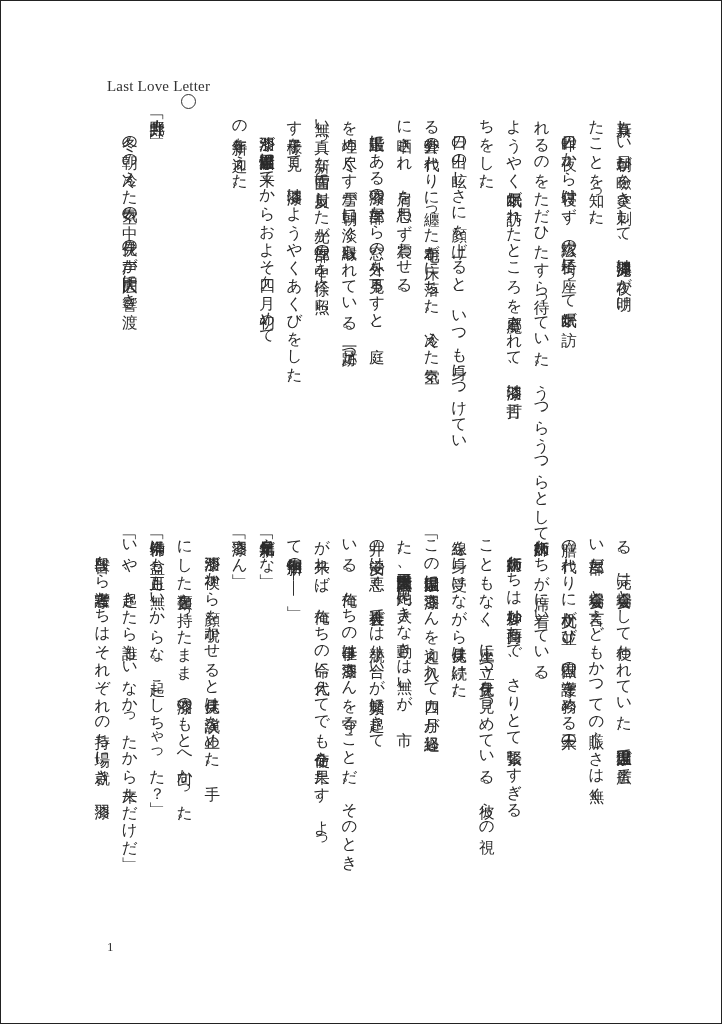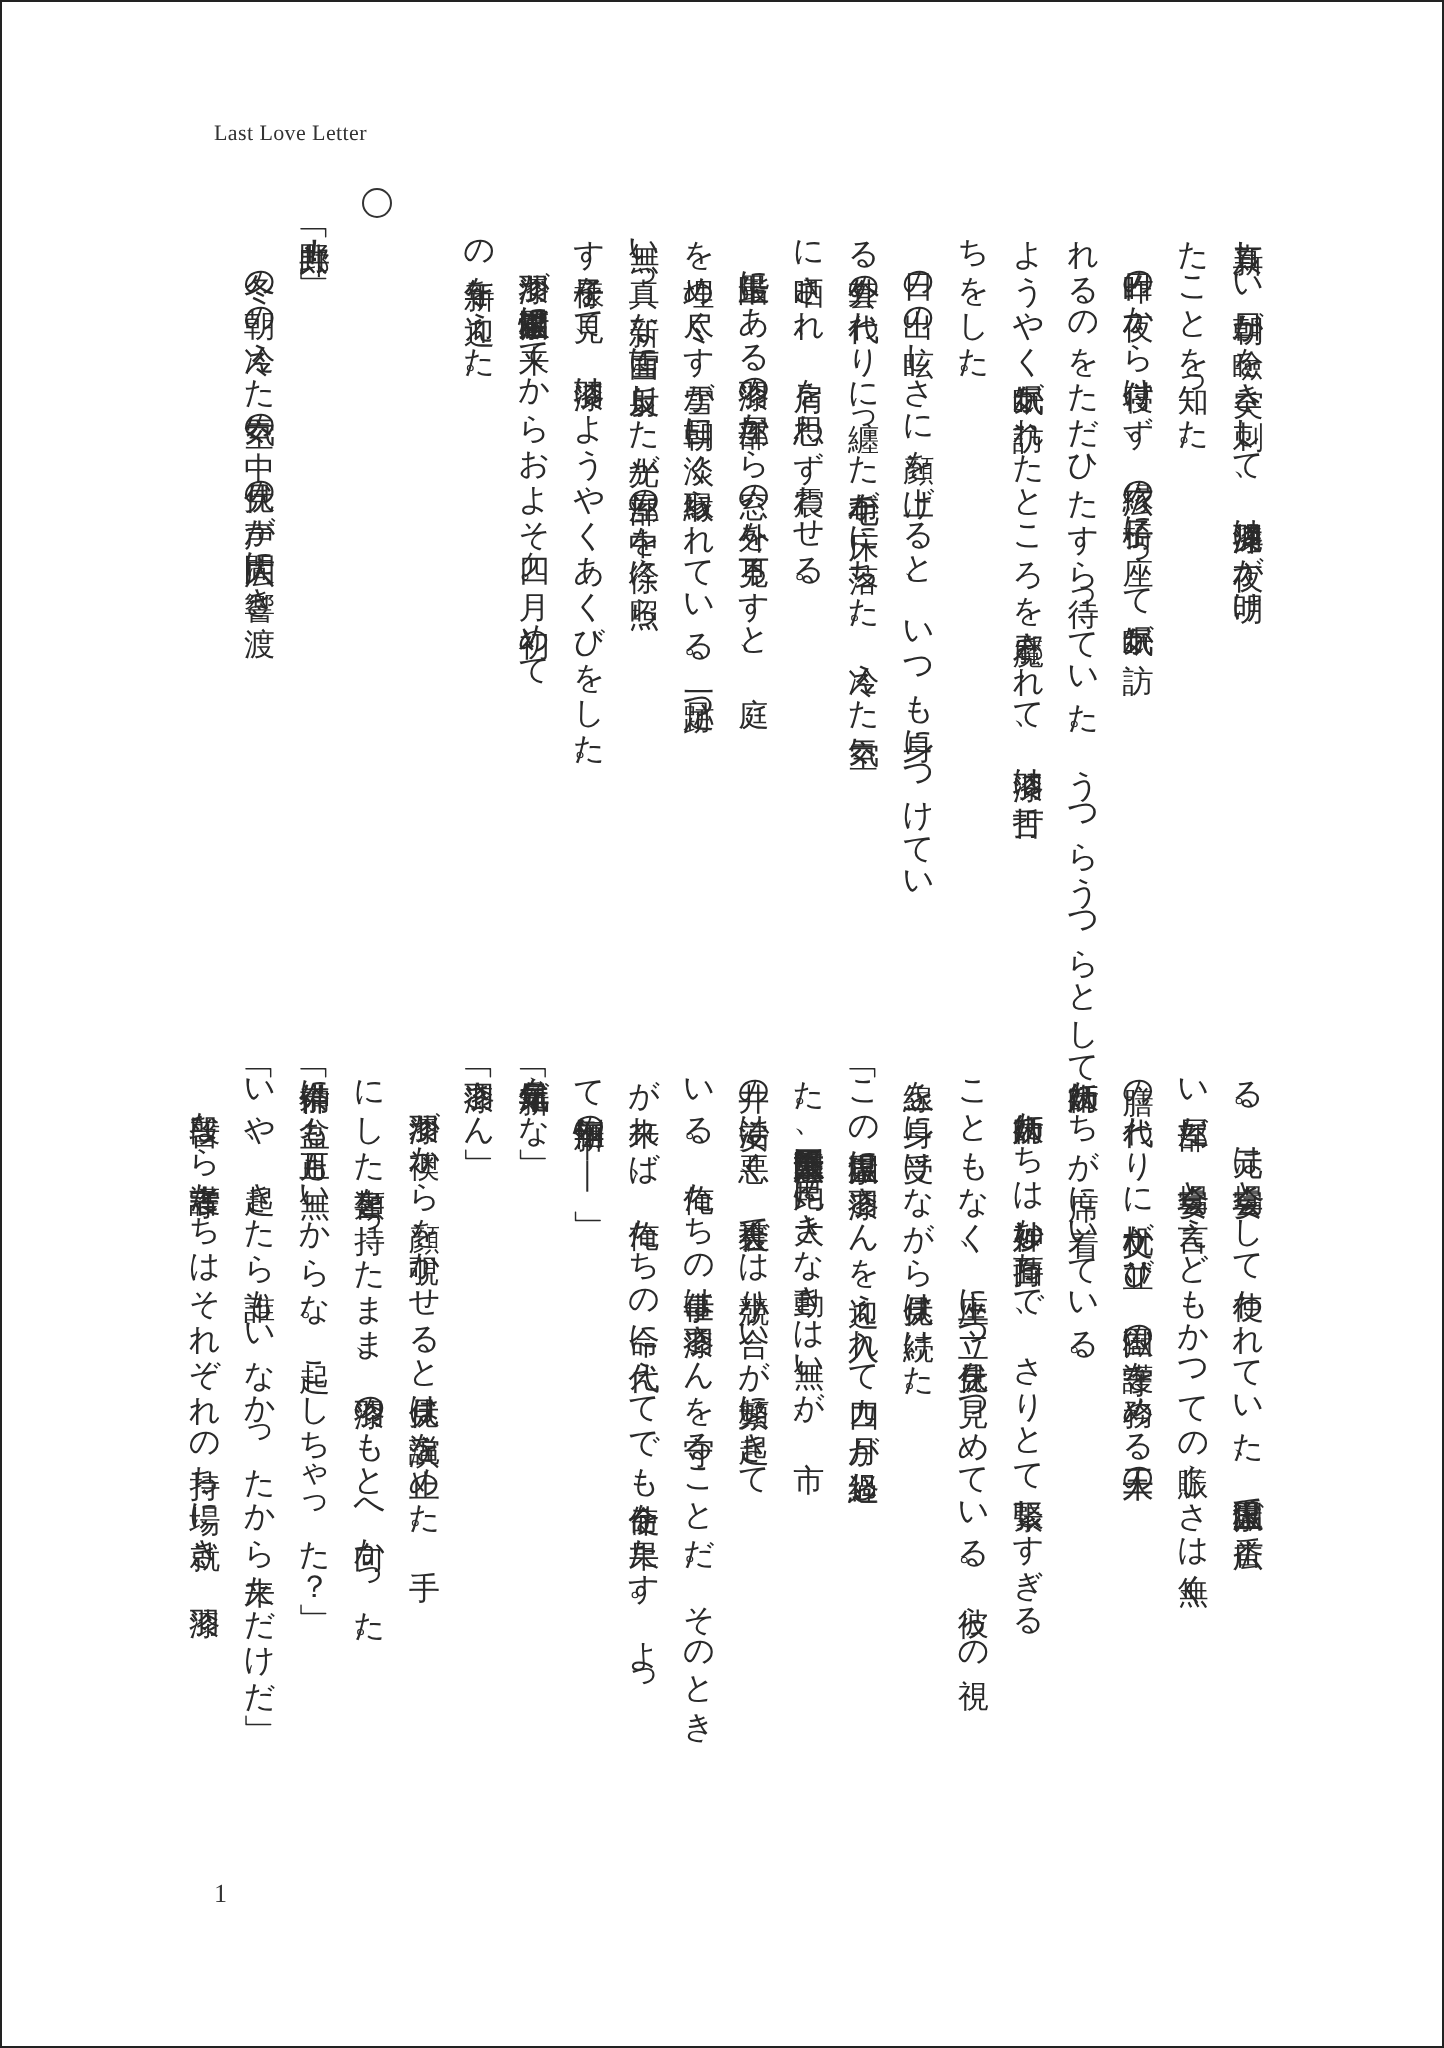--- a/index.html
+++ b/index.html
@@ -2,23 +2,23 @@
 <html><head>
 <meta charset="utf-8">
 <style>
   html, body { margin: 0; padding: 0; background: #ffffff; }
   body { width: 722px; height: 1024px; position: relative; overflow: hidden; }
   .page {
     position: absolute; left: 0; top: 0; width: 720px; height: 1022px;
     border: 1px solid #222; background: #fff;
   }
   .running-title {
-    position: absolute; left: 106px; top: 60px;
+    position: absolute; left: 106px; top: 77px;
     font-family: "Liberation Serif", "DejaVu Serif", serif;
-    font-size: 11px; color: #333; letter-spacing: 0.2px;
+    font-size: 15px; color: #333; letter-spacing: 0.2px;
   }
   .page-number {
     position: absolute; left: 106px; top: 938px;
     font-family: "Liberation Serif", "DejaVu Serif", serif;
     font-size: 13px; color: #333;
   }
   .block {
     position: absolute;
     writing-mode: vertical-rl;
     -webkit-writing-mode: vertical-rl;

